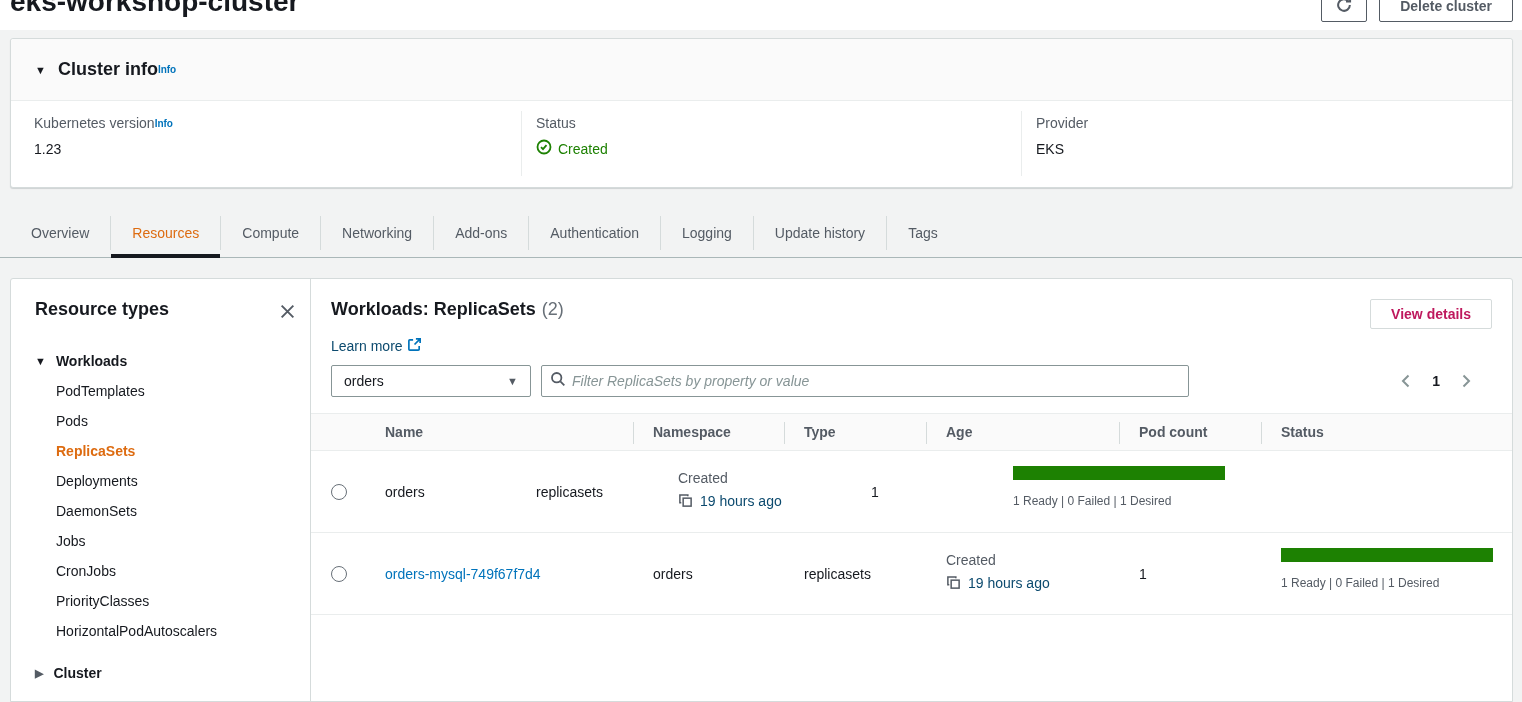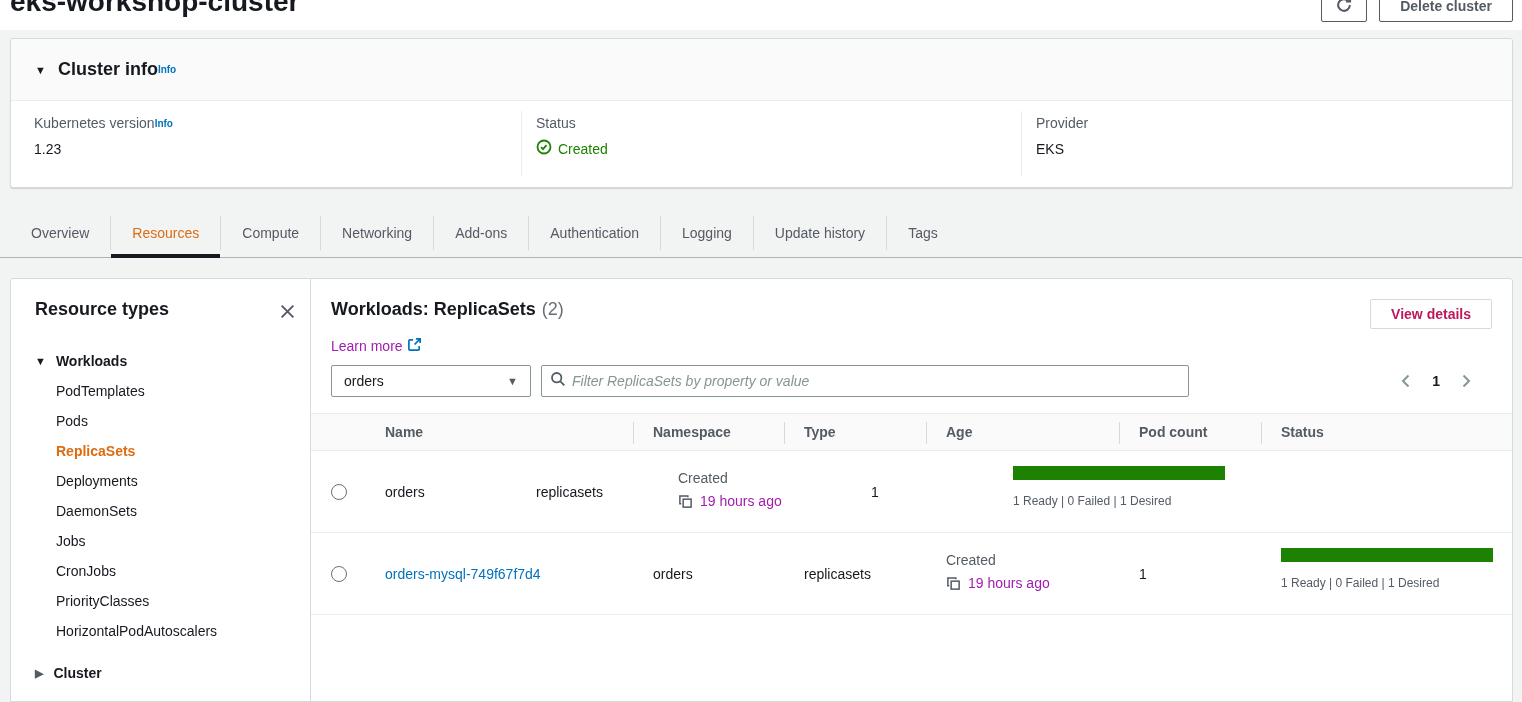--- a/index.html
+++ b/index.html
@@ -58,21 +58,21 @@
   .tree-item.selected { color:#dd6b10; font-weight:bold; }
   .tree-group-2 { margin-top:12px; }
 
   
   .main { flex:1; padding:20px 20px 0 20px; position:relative; }
   .main-header { display:flex; align-items:flex-start; }
   .main-heading { font-size:18px; font-weight:bold; color:#16191f; }
   .main-count { font-size:18px; font-weight:normal; color:#687078; margin-left:6px; }
   .main-header .btn { margin-left:auto; height:30px; }
   .main-desc { margin-top:8px; font-size:14px; color:#16191f; display:flex; align-items:center; gap:8px; }
-  .learn-more { color:#a21caf; cursor:pointer; display:inline-flex; align-items:center; gap:4px; }
+  .learn-more { color:#0c4a6e; cursor:pointer; display:inline-flex; align-items:center; gap:4px; }
 
   .filter-row { margin-top:10px; display:flex; align-items:center; }
   .dropdown { width:200px; height:32px; border:1px solid #879596; border-radius:2px; background:#fff; display:flex; align-items:center; padding:0 12px; font-size:14px; color:#16191f; cursor:pointer; }
   .dropdown .caret { margin-left:auto; font-size:11px; color:#545b64; }
   .search-box { margin-left:10px; width:648px; height:32px; border:1px solid #879596; border-radius:2px; background:#fff; display:flex; align-items:center; padding:0 8px; }
   .search-box input { border:none; outline:none; flex:1; font-size:14px; font-style:italic; color:#16191f; margin-left:6px; font-family:"Liberation Sans", sans-serif; }
   .search-box input::placeholder { color:#879596; font-style:italic; }
   .pagination { margin-left:auto; display:flex; align-items:center; gap:18px; margin-right:18px; }
   .page-num { font-size:14px; font-weight:bold; color:#16191f; }
   .pg-btn { cursor:pointer; display:flex; align-items:center; }
@@ -88,21 +88,21 @@
   .col-type { width:142px; }
   .col-age { width:193px; }
   .col-pod { width:142px; }
   .col-status { flex:1; }
   .trow { display:flex; height:82px; border-bottom:1px solid #eaeded; }
   .cell { display:flex; align-items:center; font-size:14px; color:#16191f; }
   .radio { width:16px; height:16px; border:1px solid #687078; border-radius:50%; background:#fff; cursor:pointer; }
   .name-link { color:#0073bb; cursor:pointer; text-decoration:none; }
   .cell-age { display:block; padding-top:19px; }
   .age-label { font-size:14px; color:#545b64; }
-  .age-value { margin-top:7px; display:flex; align-items:flex-end; gap:7px; font-size:14px; color:#a21caf; }
+  .age-value { margin-top:7px; display:flex; align-items:flex-start; gap:7px; font-size:14px; color:#0c4a6e; }
   .cell-status { display:block; padding-top:15px; padding-right:19px; }
   .status-bar { height:14px; background:#1d8102; width:212px; }
   .status-text { margin-top:14px; font-size:12px; color:#545b64; }
   .copy-icon { cursor:pointer; display:flex; }
 </style>
 </head>
 <body>
 
 <div class="page">
 

